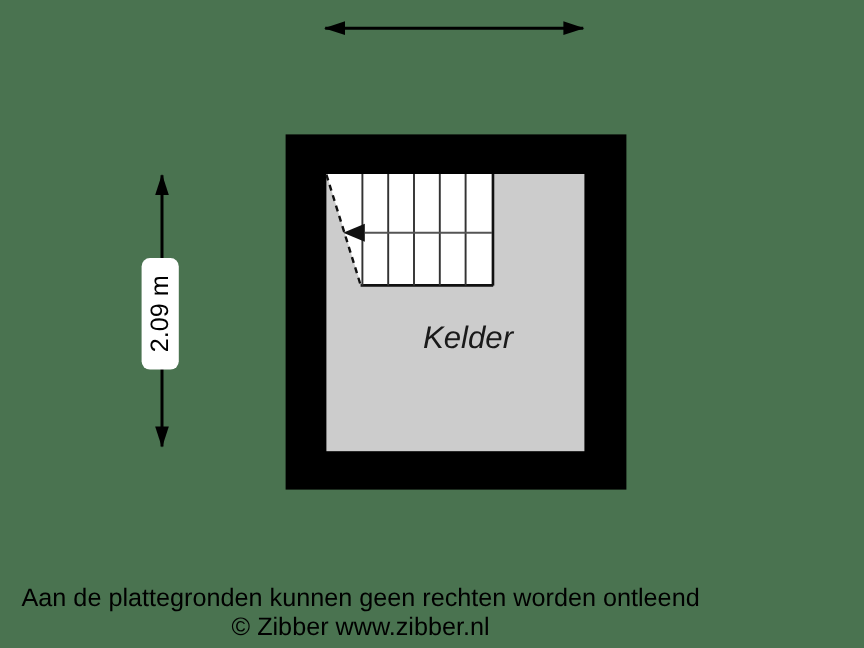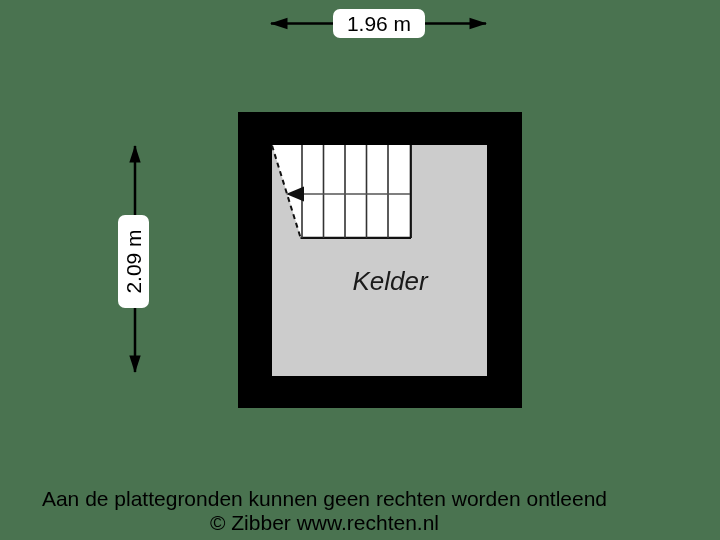--- a/index.html
+++ b/index.html
@@ -43,21 +43,20 @@
     color: #1a1a1a;
     font-style: italic;
   }
   #footer {
     position: absolute;
     left: 0; top: 487px; width: 601px;
     text-align: center;
     color: #000000;
     font-size: 21px;
     line-height: 23.5px;
-    margin-left: 24px;
   }
 </style>
 </head>
 <body>
 
 <div id="canvas">
 
   <svg id="plan-svg" viewBox="0 0 720 540" xmlns="http://www.w3.org/2000/svg">
 
     <rect x="238" y="112" width="284" height="296" fill="#000000"></rect>
@@ -82,28 +81,25 @@
       <polygon points="487,23.5 469.5,17.8 469.5,29.2" fill="#000000"></polygon>
     </g>
 
     <g>
       <line x1="135" y1="146" x2="135" y2="372" stroke="#000000" stroke-width="2.5"></line>
       <polygon points="135,145 129.3,162.5 140.7,162.5" fill="#000000"></polygon>
       <polygon points="135,373 129.3,355.5 140.7,355.5" fill="#000000"></polygon>
     </g>
   </svg>
 
-  <div class="dim-label" id="width-label">
-    <span>1.96 m</span>
-  </div>
 
   <div class="dim-label" id="height-label">
     <span>2.09 m</span>
   </div>
 
   <div id="room-label">Kelder</div>
 
   <div id="footer">
     <div>Aan de plattegronden kunnen geen rechten worden ontleend</div>
-    <div>© Zibber www.rechten.nl</div>
+    <div>© Zibber www.zibber.nl</div>
   </div>
 
 </div>
 
 </body></html>

